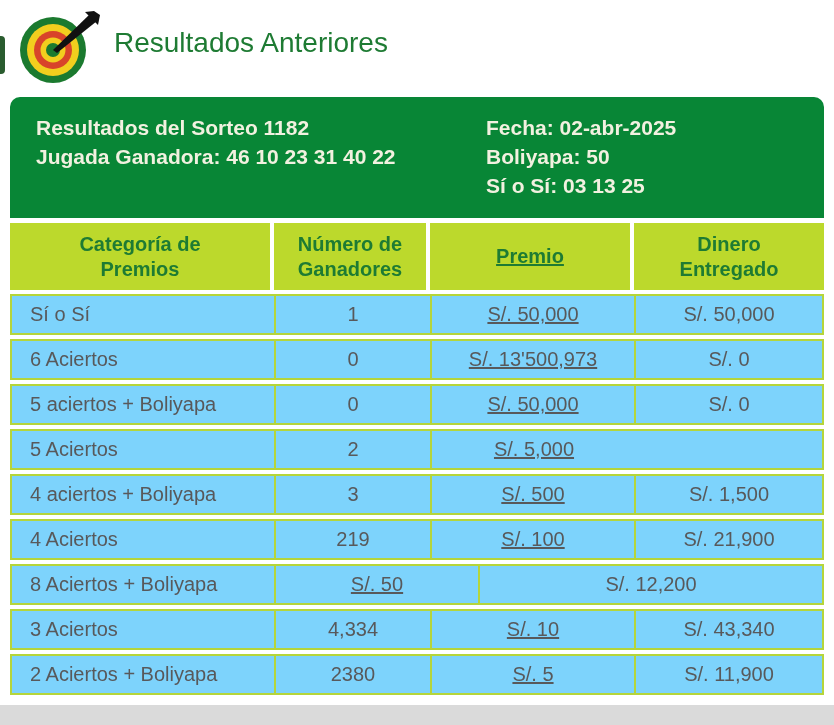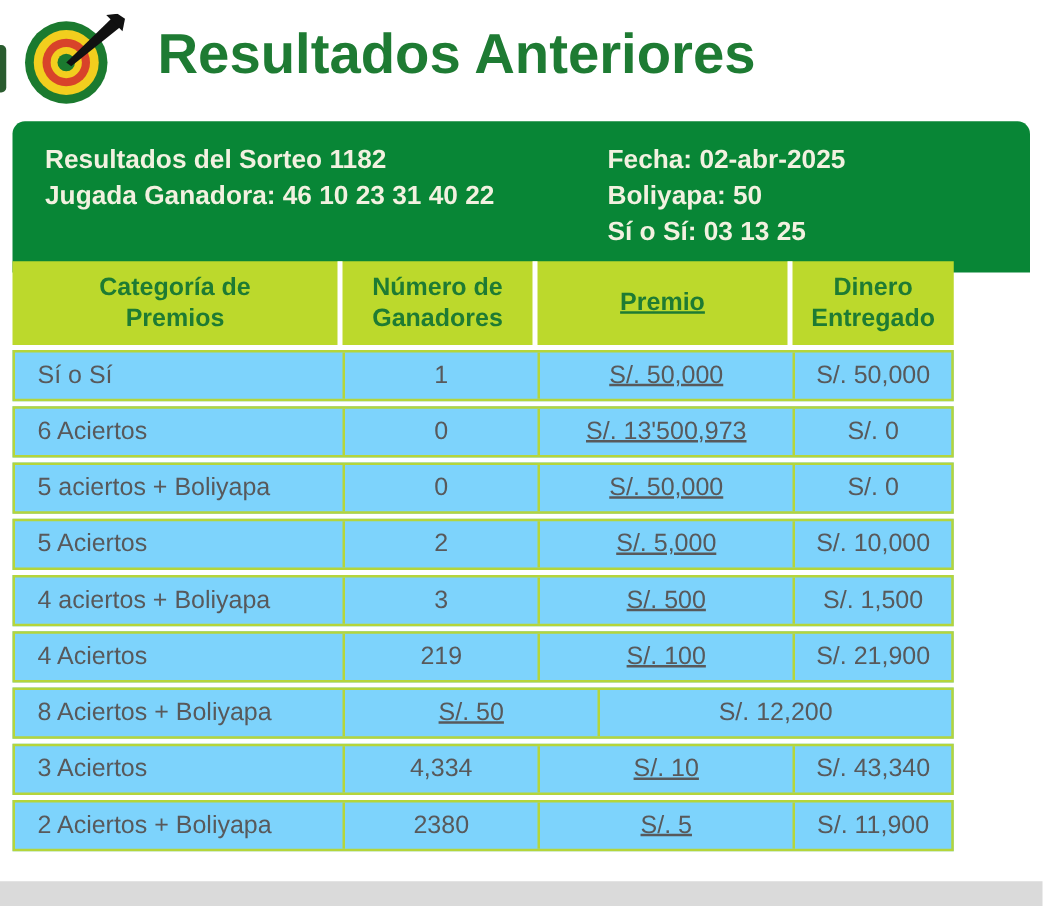--- a/index.html
+++ b/index.html
@@ -18,39 +18,39 @@
     background:#2a5c2f;border-radius:0 4px 4px 0;
   }
 
   
   .top{
     display:flex;align-items:center;
     padding:4px 0 0 12px;height:92px;box-sizing:border-box;
   }
   .logo{width:90px;height:74px;flex:0 0 auto;}
   .page-title{
-    margin:0 0 10px 24px;
-    font-size:45px;font-weight:bold;color:#1e7b33;
+    margin:0 0 10px 12px;
+    font-size:28px;font-weight:normal;color:#1e7b33;
     letter-spacing:0px;
   }
 
   
   .banner{
     position:absolute;left:10px;top:97px;width:814px;height:121px;
     background:#088636;border-radius:10px 10px 0 0;
     box-sizing:border-box;
     display:flex;
     color:#f2f1e0;font-weight:bold;font-size:21px;line-height:29px;
     padding:16px 0 13px 26px;
   }
   .banner-left{width:450px;flex:0 0 auto;}
   .banner-right{flex:1;}
 
   
-  .tbl{position:absolute;left:10px;top:209px;width:753px;}
+  .tbl{position:absolute;left:10px;top:223px;width:814px;}
   .tbl-header{
     display:flex;height:67px;background:#bcd92c;
   }
   .th{
     display:flex;align-items:center;justify-content:center;
     text-align:center;
     color:#1e7b33;font-weight:bold;font-size:20px;line-height:25px;
     white-space:pre-line;
     box-sizing:border-box;
   }
@@ -143,21 +143,20 @@
         <div class="td cat c1">5 aciertos + Boliyapa</div>
         <div class="td c2">0</div>
         <div class="td c3">S/. 50,000</div>
         <div class="td c4">S/. 0</div>
       </div>
 
       <div class="row">
         <div class="td cat c1">5 Aciertos</div>
         <div class="td c2">2</div>
         <div class="td c3">S/. 5,000</div>
-        <div class="td c4">S/. 10,000</div>
       </div>
 
       <div class="row">
         <div class="td cat c1">4 aciertos + Boliyapa</div>
         <div class="td c2">3</div>
         <div class="td c3">S/. 500</div>
         <div class="td c4">S/. 1,500</div>
       </div>
 
       <div class="row">

